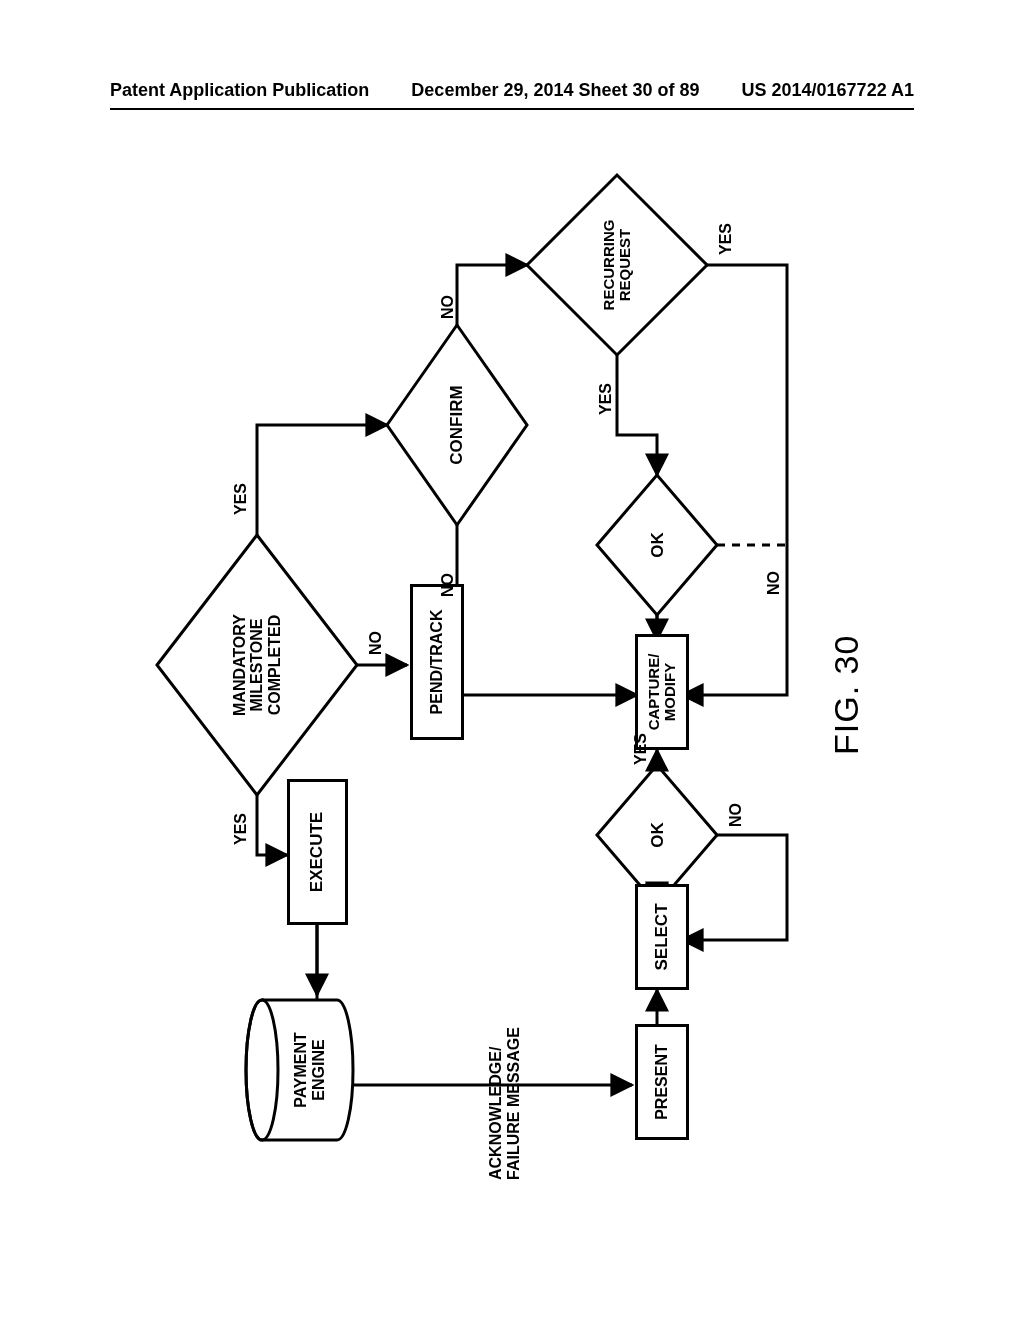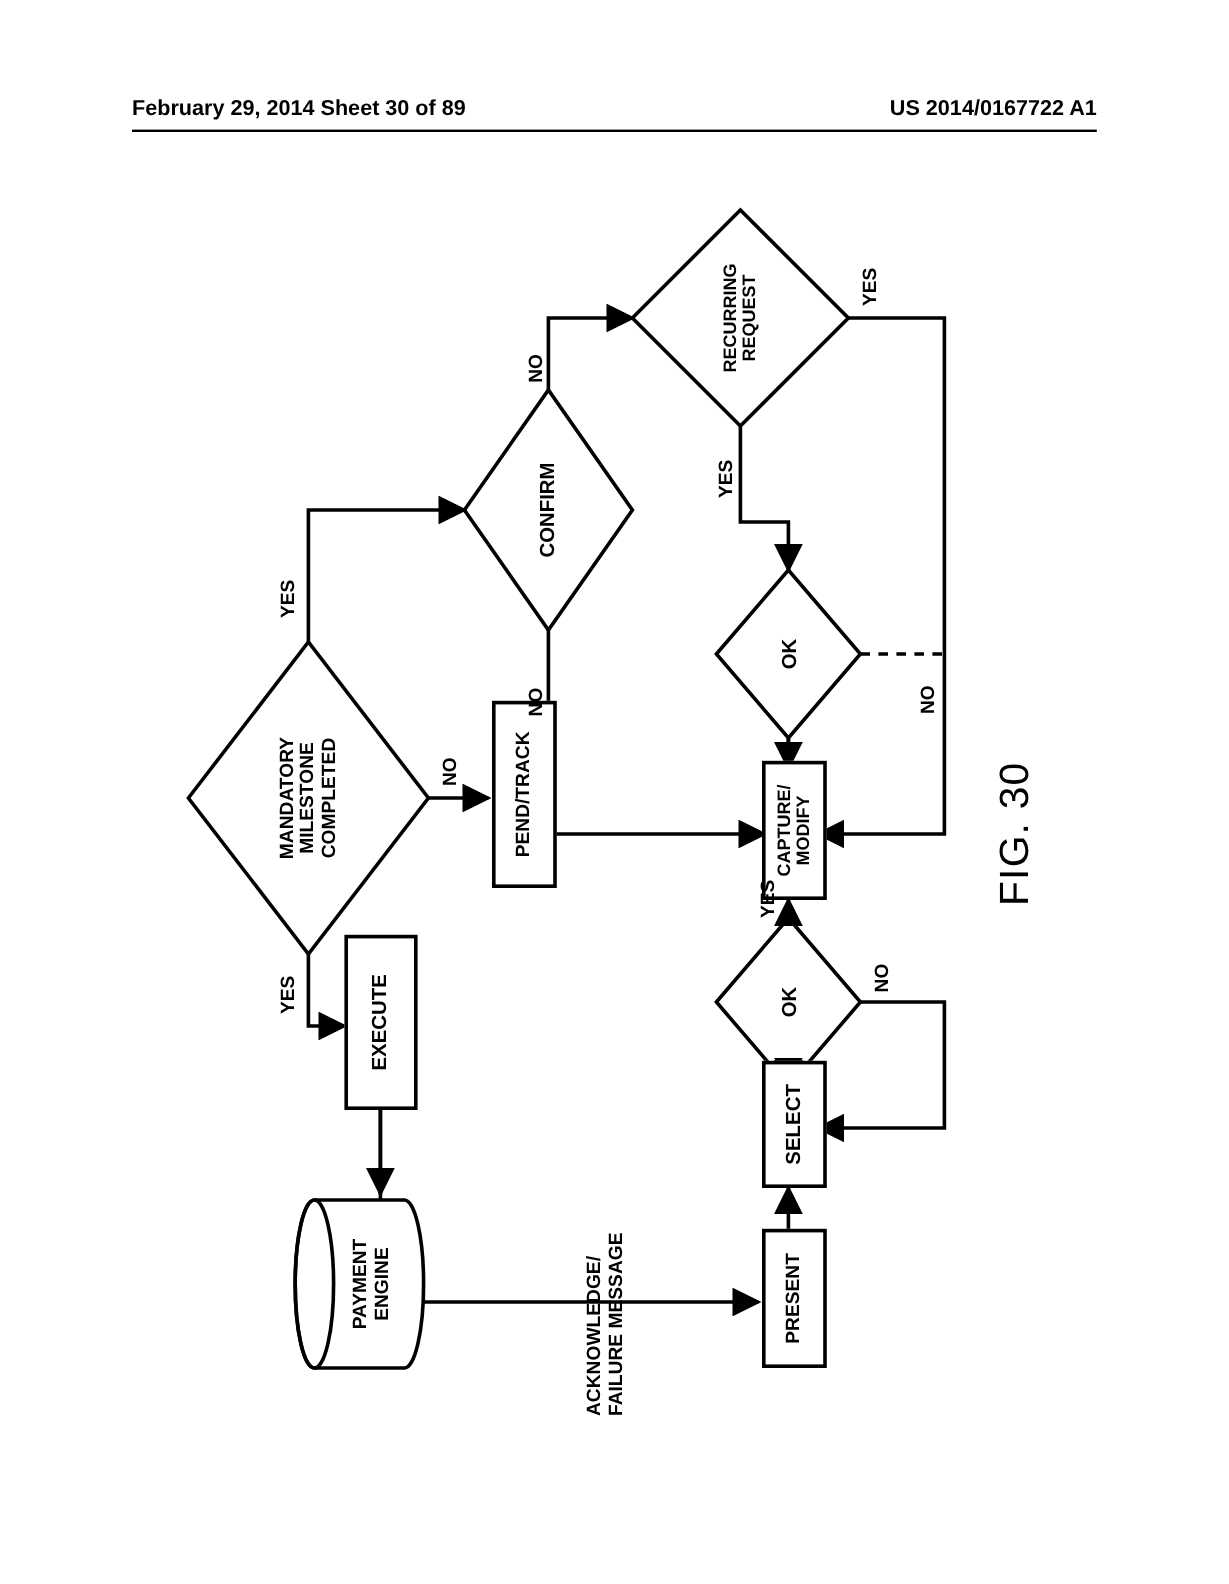--- a/index.html
+++ b/index.html
@@ -92,21 +92,22 @@
     font-weight: 400;
     letter-spacing: 1px;
   }
 </style>
 </head>
 <body>
 
 <div class="page">
 
   <div class="header">
-    <span>February 29, 2014  Sheet 30 of 89</span>
+    <span>Patent Application Publication</span>
+    <span>December 29, 2014  Sheet 30 of 89</span>
     <span>US 2014/0167722 A1</span>
   </div>
   <div class="header-rule"></div>
 
   <div class="fig-wrap">
     <div class="fig">
 
       <svg viewBox="0 0 1030 770">
         <defs>
           <marker id="ah" viewBox="0 0 10 10" refX="9" refY="5" markerWidth="8" markerHeight="8" orient="auto-start-reverse">

